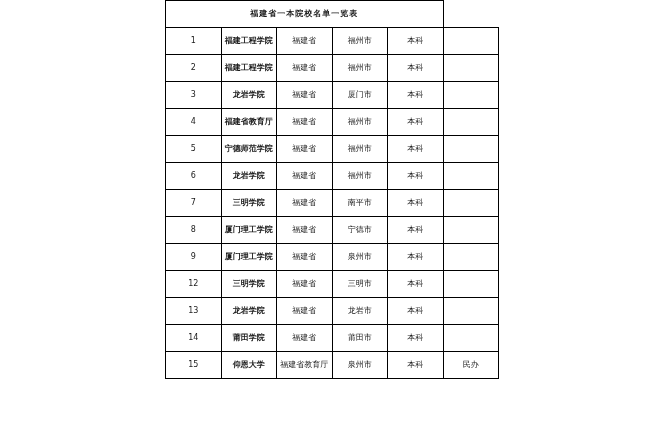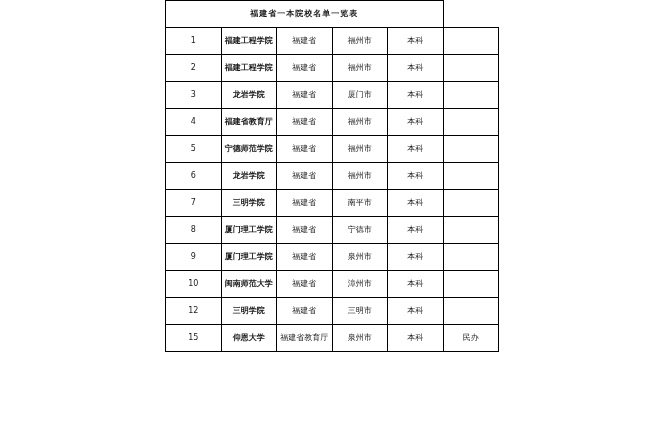--- a/index.html
+++ b/index.html
@@ -146,32 +146,40 @@
           </tr>
           <tr>
             <td class="c-index">9</td>
             <td class="c-name">厦门理工学院</td>
             <td class="c-auth">福建省</td>
             <td class="c-city">泉州市</td>
             <td class="c-level">本科</td>
             <td class="c-note"></td>
           </tr>
           <tr>
-            <td class="c-index">10</td>
-            <td class="c-name">闽南师范大学</td>
+            <td class="c-index">12</td>
+            <td class="c-name">三明学院</td>
             <td class="c-auth">福建省</td>
-            <td class="c-city">漳州市</td>
+            <td class="c-city">三明市</td>
             <td class="c-level">本科</td>
             <td class="c-note"></td>
           </tr>
           <tr>
-            <td class="c-index">12</td>
-            <td class="c-name">三明学院</td>
+            <td class="c-index">13</td>
+            <td class="c-name">龙岩学院</td>
             <td class="c-auth">福建省</td>
-            <td class="c-city">三明市</td>
+            <td class="c-city">龙岩市</td>
+            <td class="c-level">本科</td>
+            <td class="c-note"></td>
+          </tr>
+          <tr>
+            <td class="c-index">14</td>
+            <td class="c-name">莆田学院</td>
+            <td class="c-auth">福建省</td>
+            <td class="c-city">莆田市</td>
             <td class="c-level">本科</td>
             <td class="c-note"></td>
           </tr>
           <tr>
             <td class="c-index">15</td>
             <td class="c-name">仰恩大学</td>
             <td class="c-auth">福建省教育厅</td>
             <td class="c-city">泉州市</td>
             <td class="c-level">本科</td>
             <td class="c-note">民办</td>

